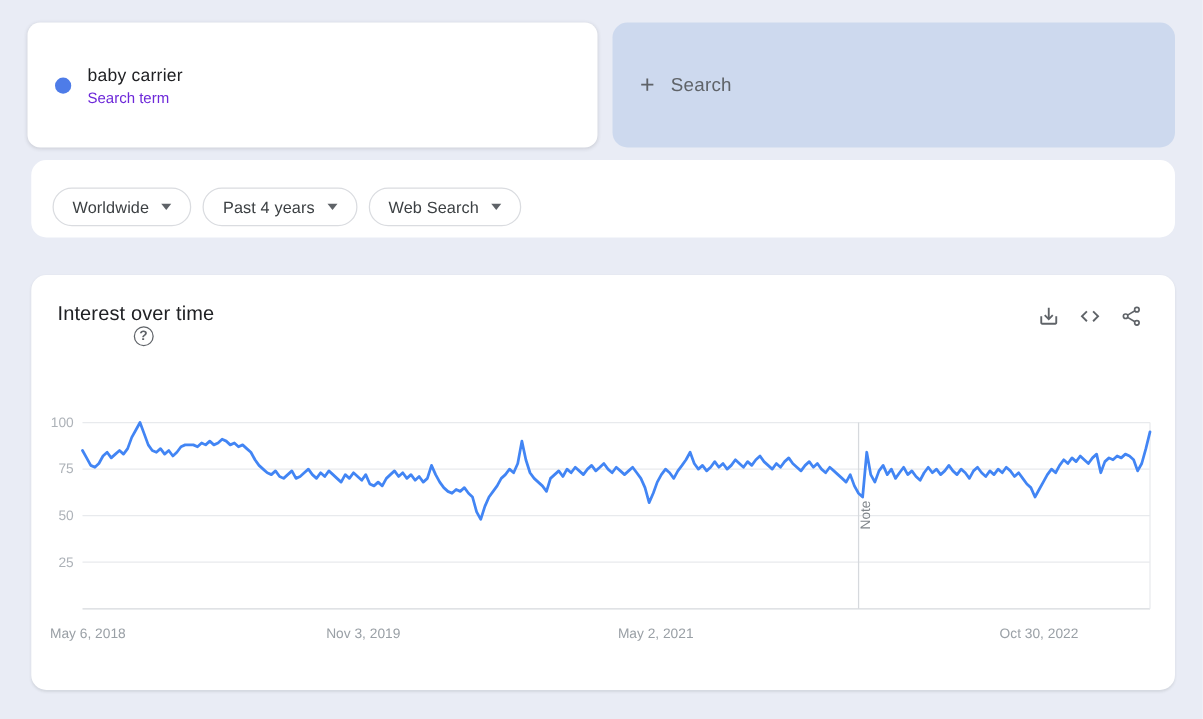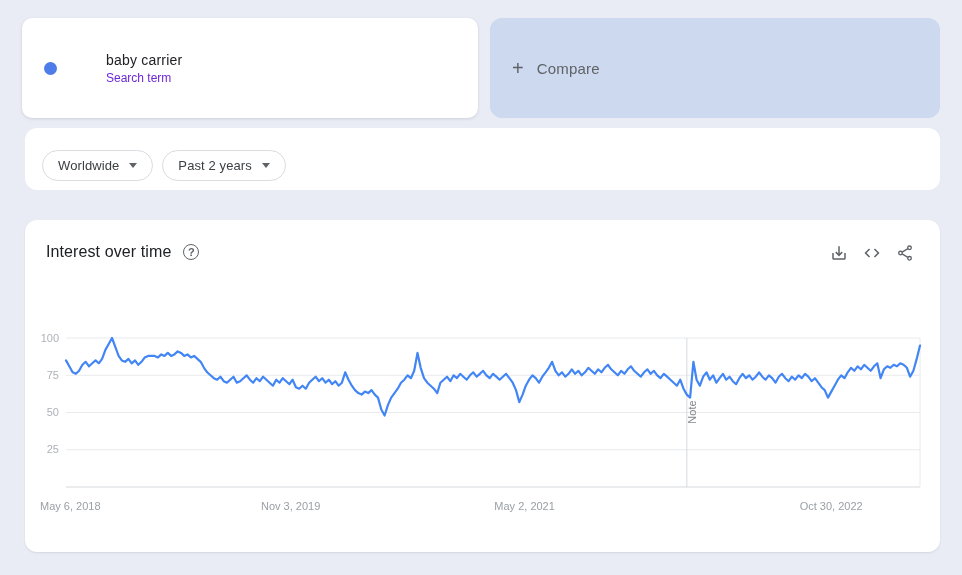--- a/index.html
+++ b/index.html
@@ -4,21 +4,21 @@
 <style>
   * { margin:0; padding:0; box-sizing:border-box; }
   html,body { background:#e9ecf5; }
   body { font-family:"Liberation Sans","DejaVu Sans",sans-serif; }
   .page { position:relative; width:962px; height:575px; background:#e9ecf5; overflow:hidden; }
 
   
   .search-card {
     position:absolute; left:22px; top:18px; width:456px; height:100px;
     background:#ffffff; border-radius:10px; box-shadow:0 1px 3px rgba(60,64,67,.16);
-    display:flex; align-items:center; padding-left:22px; cursor:pointer;gap:36px;
+    display:flex; align-items:center; padding-left:22px; cursor:pointer;
   }
   .term-dot { width:13px; height:13px; border-radius:50%; background:#4e7ce8; flex:0 0 auto; }
   .term-text { margin-left:13px; }
   .term-title { font-size:14px; color:#202124; letter-spacing:.2px; }
   .term-sub { font-size:12px; color:#6d28d9; margin-top:3px; }
 
   .compare-card {
     position:absolute; left:490px; top:18px; width:450px; height:100px;
     background:#cdd9ee; border-radius:12px; display:flex; align-items:center;
     padding-left:22px; cursor:pointer; color:#5f6368;
@@ -40,21 +40,21 @@
   .caret {
     width:0; height:0; border-left:4px solid transparent; border-right:4px solid transparent;
     border-top:5px solid #5f6368; display:inline-block;
   }
 
   
   .chart-card {
     position:absolute; left:25px; top:220px; width:915px; height:332px;
     background:#ffffff; border-radius:12px; box-shadow:0 1px 2px rgba(60,64,67,.12);
   }
-  .chart-header { position:absolute; left:21px; top:23px; display:flex; align-items:center; }
+  .chart-header { position:absolute; left:21px; top:23px; display:flex; align-items:center;flex-direction:column; }
   .chart-title { font-size:16px; color:#202124; letter-spacing:.1px; }
   .help-icon {
     width:16px; height:16px; border:1.5px solid #5f6368; border-radius:50%;
     color:#5f6368; font-size:11px; line-height:15px; text-align:center;
     margin-left:12px; cursor:pointer; font-weight:700;
   }
   .chart-toolbar { position:absolute; right:26px; top:24px; display:flex; gap:15px; }
   .tb-icon { width:18px; height:18px; cursor:pointer; }
   .tb-icon svg { display:block; width:18px; height:18px; }
   .chart-svg { position:absolute; left:0; top:0; }
@@ -67,30 +67,34 @@
   <div class="search-card">
     <div class="term-dot"></div>
     <div class="term-text">
       <div class="term-title">baby carrier</div>
       <div class="term-sub">Search term</div>
     </div>
   </div>
 
   <div class="compare-card">
     <span class="compare-plus">+</span>
-    <span class="compare-label">Compare</span>
+    <span class="compare-label">Search</span>
   </div>
 
   <div class="filter-bar">
     <div class="filter-dd">
       <span class="lbl">Worldwide</span>
       <span class="caret"></span>
     </div>
     <div class="filter-dd">
-      <span class="lbl">Past 2 years</span>
+      <span class="lbl">Past 4 years</span>
+      <span class="caret"></span>
+    </div>
+    <div class="filter-dd">
+      <span class="lbl">Web Search</span>
       <span class="caret"></span>
     </div>
   </div>
 
   <div class="chart-card">
     <svg class="chart-svg" width="915" height="332" viewBox="0 0 915 332" id="chartSvg">
         <line x1="41" x2="895" y1="118" y2="118" stroke="#e8eaed" stroke-width="1"></line>
         <text x="34" y="121.5" text-anchor="end" font-size="11" fill="#adb2b8">100</text>
         <line x1="41" x2="895" y1="155.25" y2="155.25" stroke="#e8eaed" stroke-width="1"></line>
         <text x="34" y="158.75" text-anchor="end" font-size="11" fill="#adb2b8">75</text>

